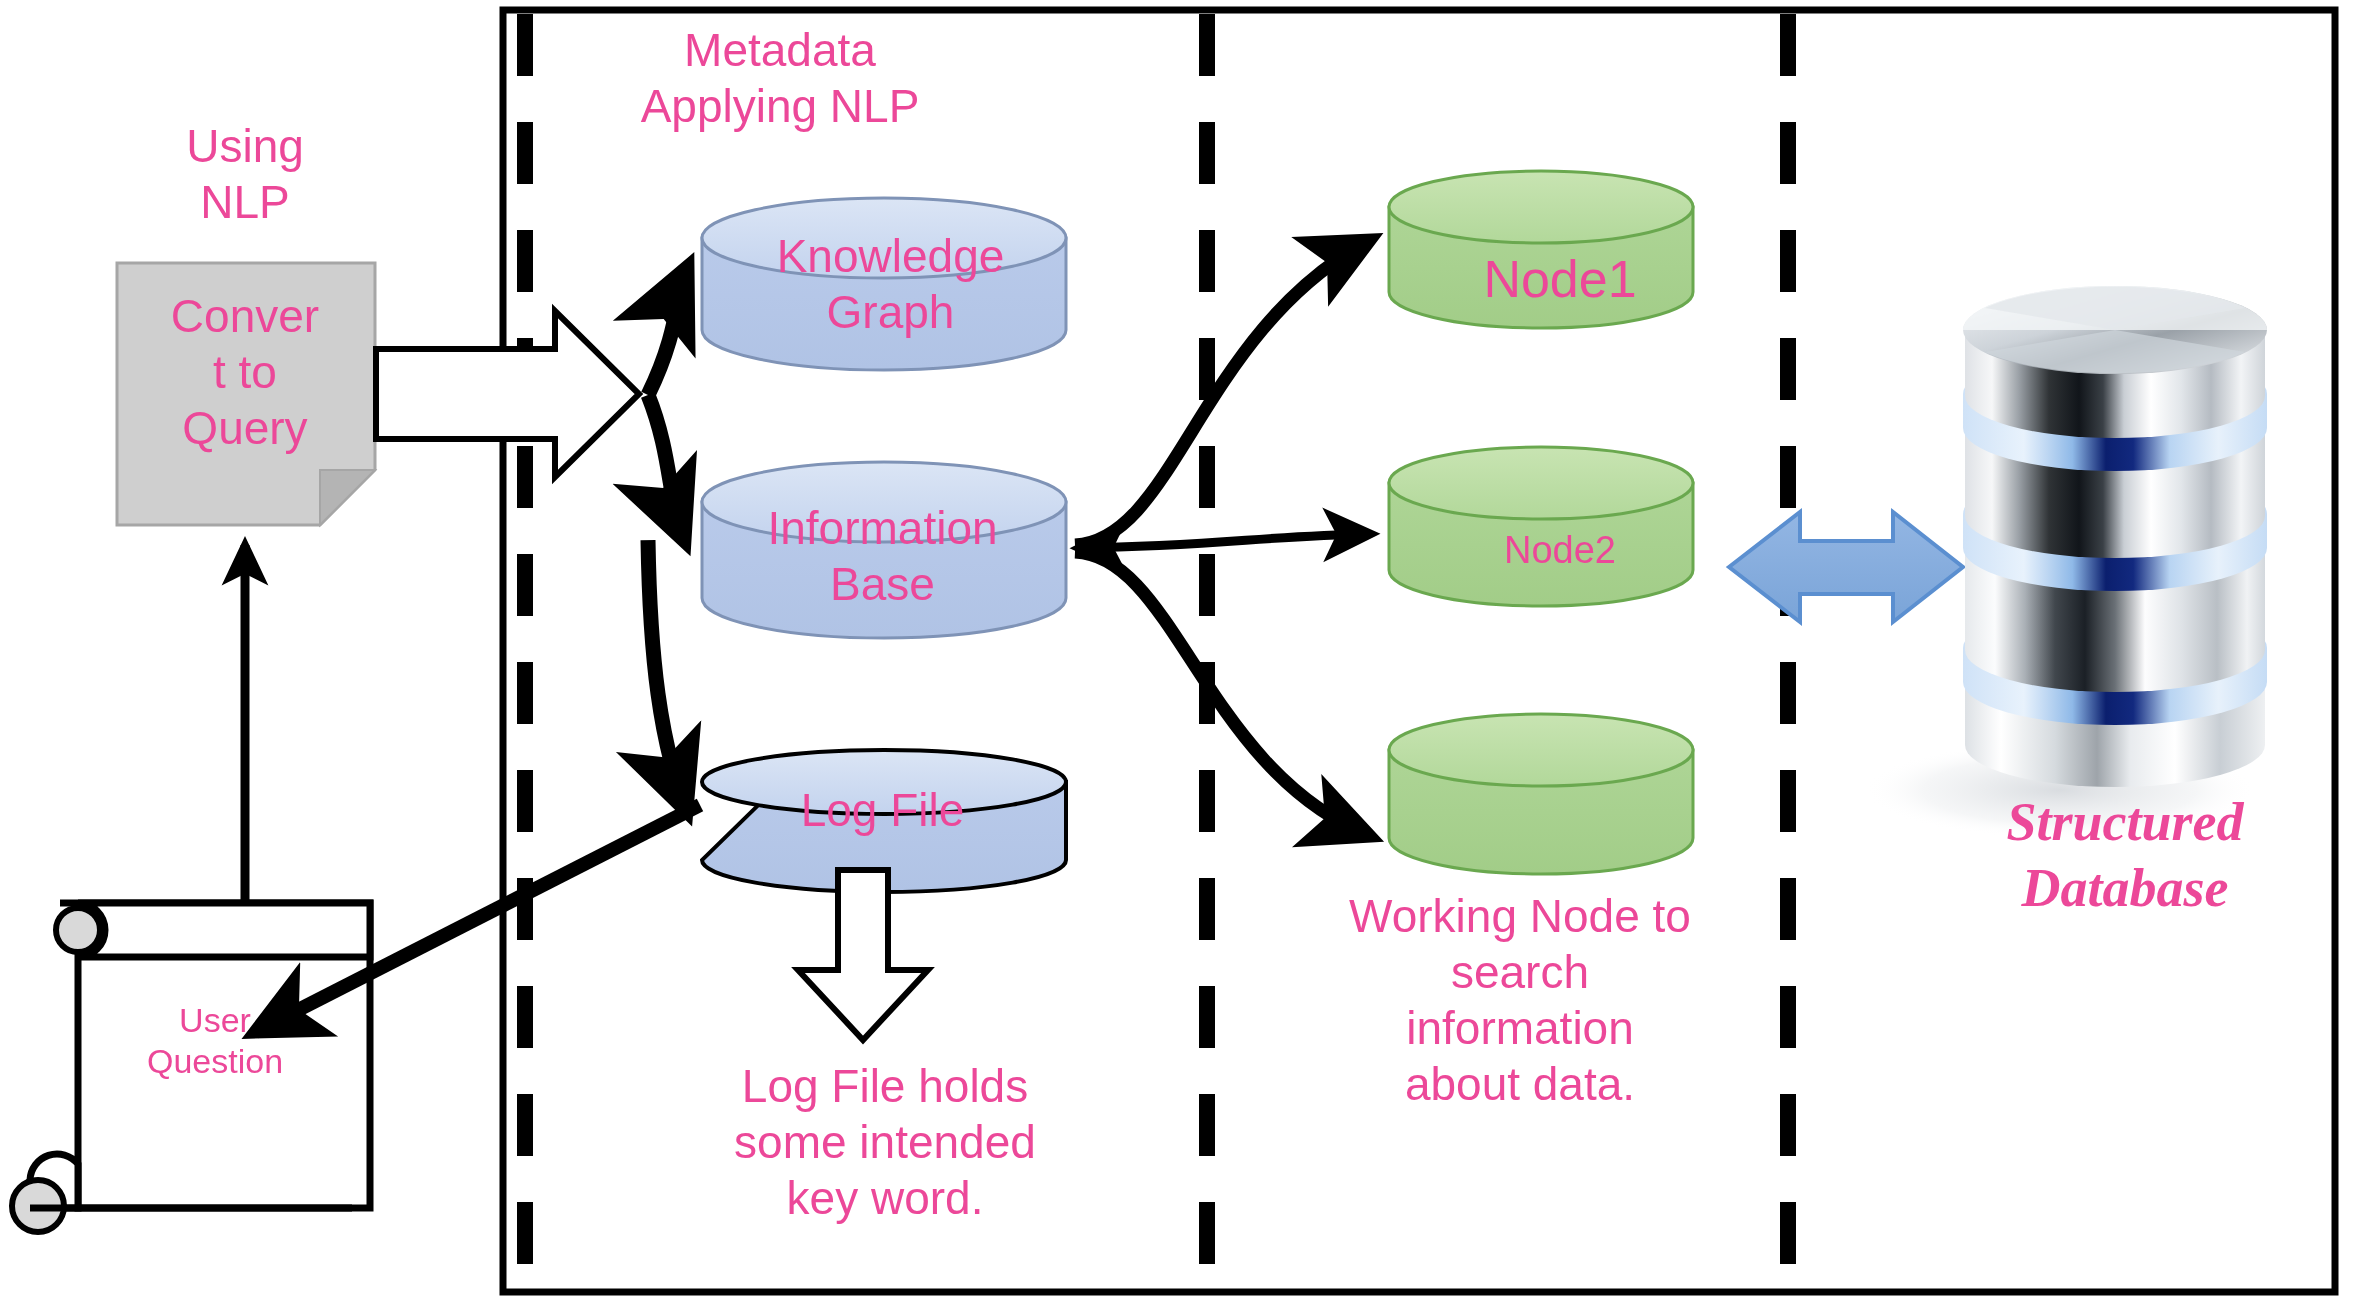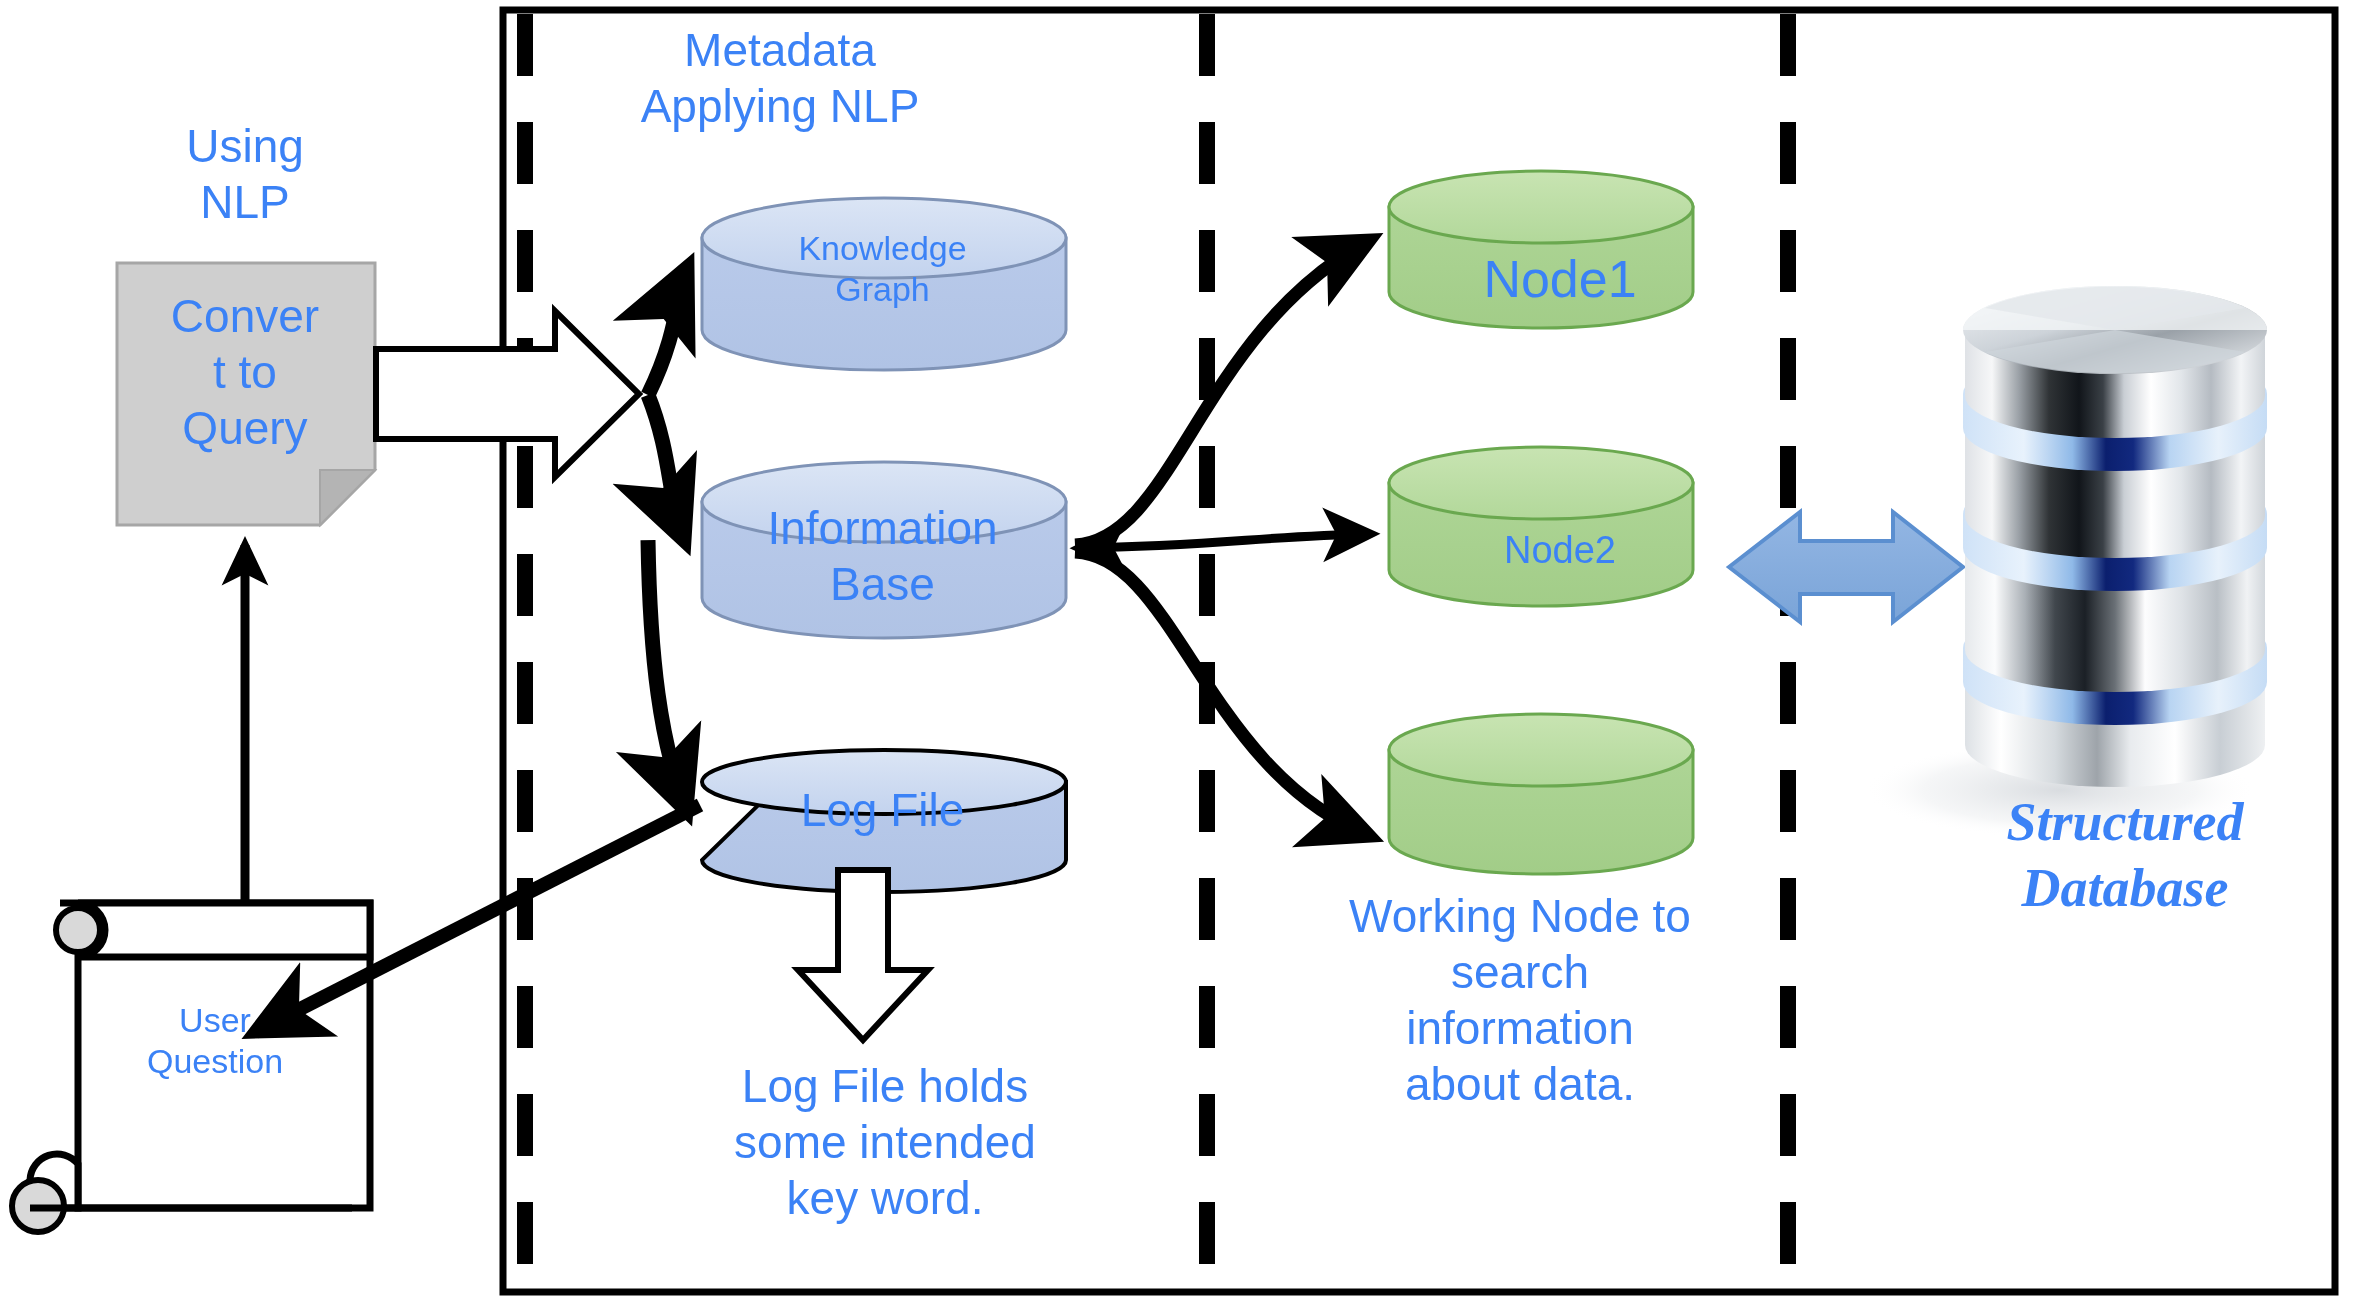--- a/index.html
+++ b/index.html
@@ -19,35 +19,35 @@
   }
   #canvas svg.layer {
     position: absolute;
     left: 0;
     top: 0;
     width: 2353px;
     height: 1314px;
   }
   .lbl {
     position: absolute;
-    color: #3b82f6;
+    color: #ec4899;
     text-align: center;
     line-height: 1.22;
     white-space: pre-line;
     font-family: "Liberation Sans", sans-serif;
   }
   .lbl-serif-italic {
     font-family: "Liberation Serif", serif;
     font-style: italic;
     font-weight: bold;
   }
   .t-using-nlp   { left: 110px;  top: 118px;  width: 270px; font-size: 46px; }
   .t-convert     { left: 125px;  top: 288px;  width: 240px; font-size: 46px; }
   .t-metadata    { left: 560px;  top: 22px;   width: 440px; font-size: 46px; }
-  .t-kgraph      { left: 705px;  top: 228px;  width: 355px; font-size: 34px; }
+  .t-kgraph      { left: 705px;  top: 228px;  width: 355px; font-size: 46px; padding-left: 8px; }
   .t-infobase    { left: 705px;  top: 500px;  width: 355px; font-size: 46px; }
   .t-logfile     { left: 705px;  top: 782px;  width: 355px; font-size: 46px; }
   .t-logcap      { left: 660px;  top: 1058px; width: 450px; font-size: 46px; }
   .t-node1       { left: 1395px; top: 248px;  width: 330px; font-size: 52px; }
   .t-node2       { left: 1395px; top: 527px;  width: 330px; font-size: 38px; }
   .t-node3       { left: 1395px; top: 790px;  width: 330px; font-size: 46px; }
   .t-workcap     { left: 1305px; top: 888px;  width: 430px; font-size: 46px; }
   .t-userq       { left: 65px;   top: 1000px; width: 300px; font-size: 34px; }
   .t-structdb    { left: 1920px; top: 790px;  width: 410px; font-size: 54px; }
 </style>

